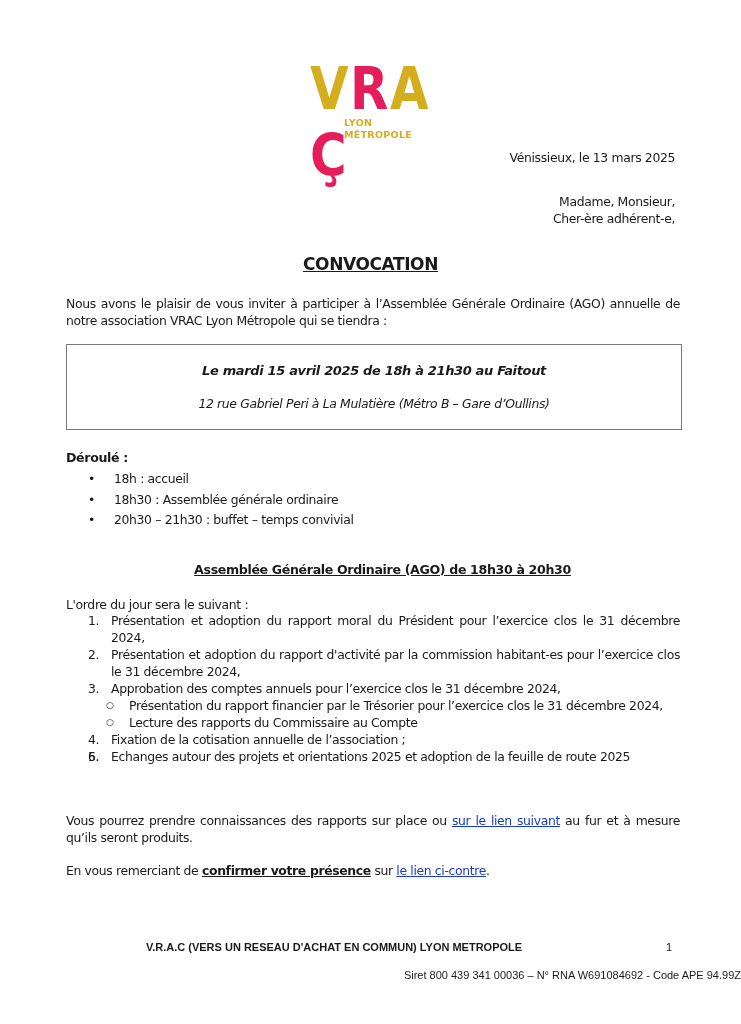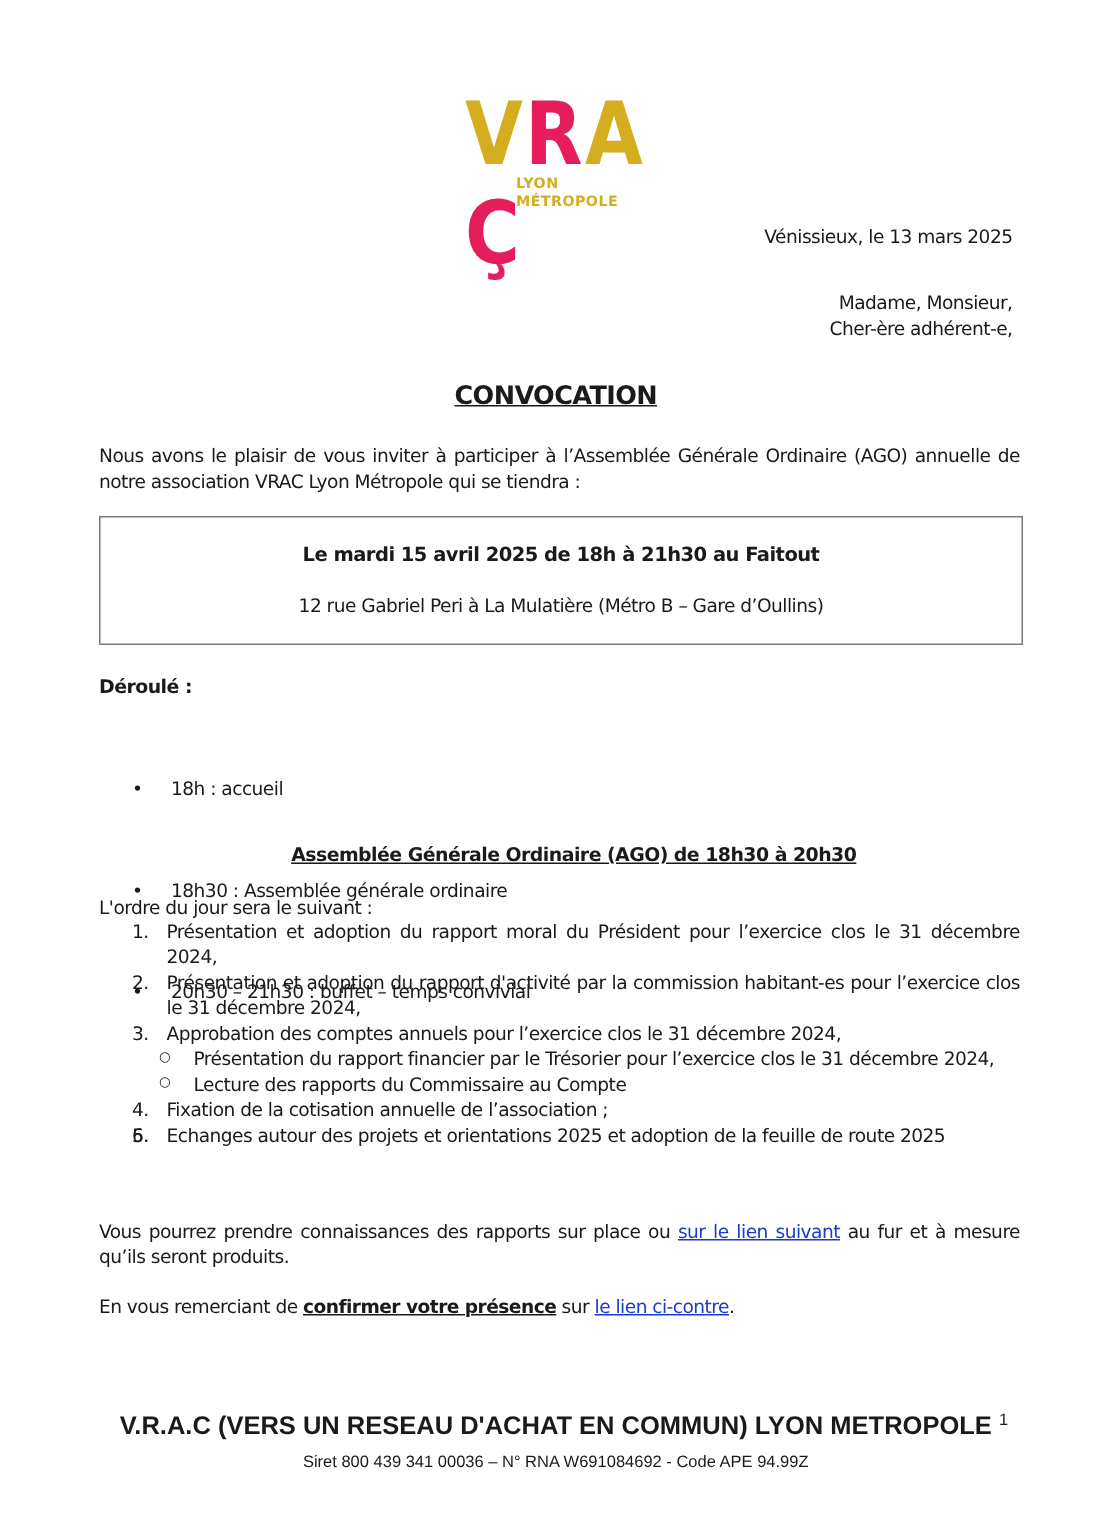--- a/index.html
+++ b/index.html
@@ -31,45 +31,46 @@
     .title {
       left: 0; width: 741px; top: 254px; text-align: center;
       font-weight: bold; font-size: 17px; text-decoration: underline; letter-spacing: -0.4px;
     }
     .para { left: 66px; width: 614px; line-height: 17px; text-align: justify; }
 
     .event-box {
       left: 66px; top: 344px; width: 616px; height: 86px;
       border: 1px solid #7a7a7a;
       text-align: center;
+      font-style: italic;
     }
     .event-line1 { position: absolute; left: 0; right: 0; top: 18px; font-weight: bold; font-size: 13px; }
     .event-line2 { position: absolute; left: 0; right: 0; top: 51px; }
 
     .bullets { left: 88px; top: 469px; list-style: none; line-height: 20.5px; }
-    .bullets li { position: relative; padding-left: 26px; margin-top: 47px; }
+    .bullets li { position: relative; padding-left: 26px; }
     .bullets li::before { content: "•"; position: absolute; left: 0; top: 0; }
 
     .subtitle {
       left: 0; width: 741px; top: 562px; text-align: center;
       font-weight: bold; font-size: 12.6px; text-decoration: underline; padding-left: 24px;
     }
 
     .ol { left: 66px; top: 612px; width: 614px; line-height: 17px; }
     .ol .item { position: relative; padding-left: 45px; text-align: justify; }
     .ol .num { position: absolute; left: 22px; top: 0; }
     .ol .sub { position: relative; padding-left: 63px; }
     .ol .sub .circ { position: absolute; left: 40px; top: 0; font-size: 9px; }
 
     a.link { color: #1a3cc8; text-decoration: underline; }
     .strong-u { font-weight: bold; text-decoration: underline; }
 
-    .footer1 { left: 0; width: 741px; top: 941px; text-align: center; font-size: 17px; font-weight: bold; font-family: "Liberation Sans", sans-serif; letter-spacing: 0; }
+    .footer1 { left: 0; width: 668px; top: 941px; text-align: center; font-size: 11px; font-weight: bold; font-family: "Liberation Sans", sans-serif; letter-spacing: 0; }
     .pageno { left: 666px; top: 941px; font-size: 11px; font-family: "Liberation Sans", sans-serif; letter-spacing: 0; }
-    .footer2 { left: 0; width: 741px; top: 969px; text-align: center; font-size: 11px; font-family: "Liberation Sans", sans-serif; letter-spacing: 0; }
+    .footer2 { left: 0; width: 741px; top: 969px; text-align: right; font-size: 11px; font-family: "Liberation Sans", sans-serif; letter-spacing: 0; }
   </style>
 </head>
 <body>
 
 <div class="abs logo">
   <div class="logo-word">
     <span style="color:#d4ae1e">V</span><span style="color:#e51d5a">R</span><span style="color:#d4ae1e">A</span><span style="color:#e51d5a">Ç</span>
   </div>
   <div class="logo-sub" style="top:61px;color:#d4ae1e">LYON</div>
   <div class="logo-sub" style="top:73px;left:38px;color:#d4ae1e">MÉTROPOLE</div>

